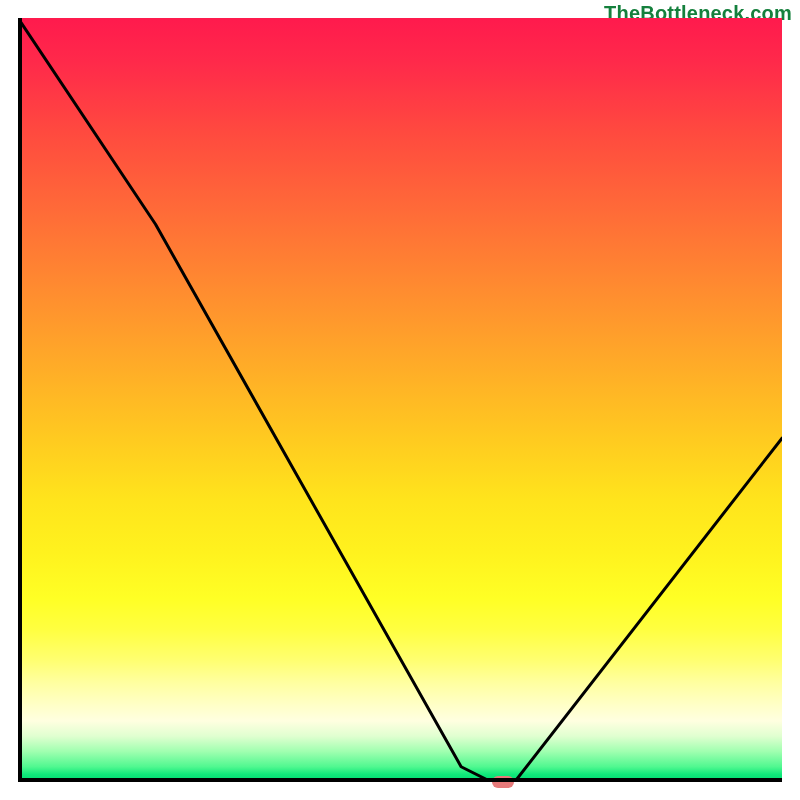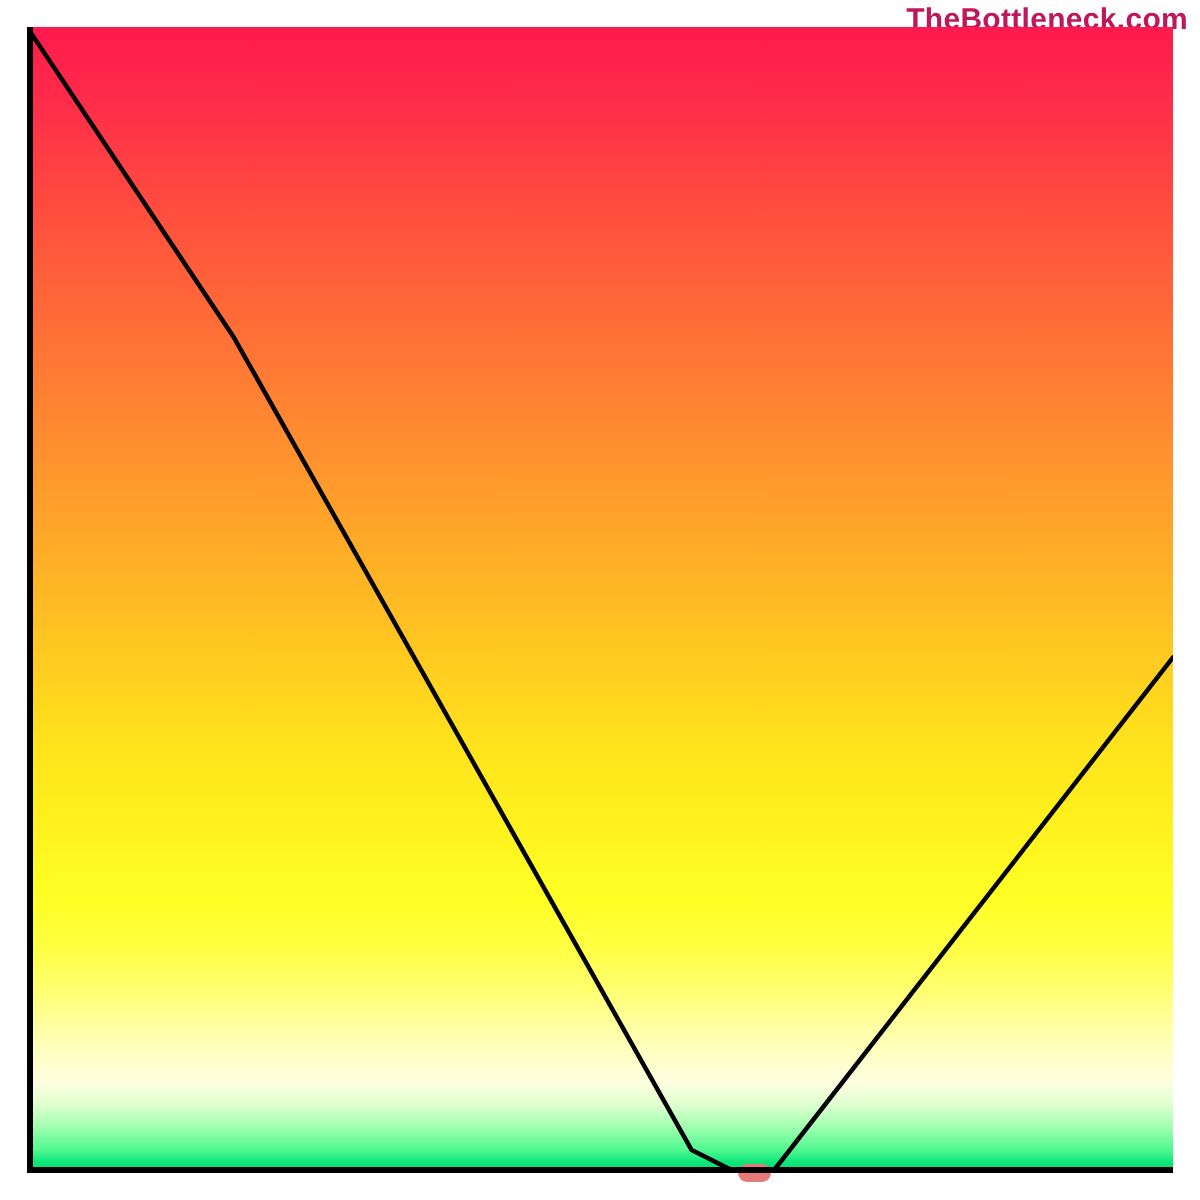--- a/index.html
+++ b/index.html
@@ -81,21 +81,21 @@
     background: #e67a7a;
     border-radius: 10px;
   }
   .watermark {
     position: absolute;
     top: 2px;
     right: 8px;
     font-family: Arial, Helvetica, sans-serif;
     font-size: 20px;
     font-weight: 600;
-    color: #be185d;
+    color: #15803d;
     letter-spacing: 0.2px;
   }
 </style>
 </head>
 <body>
 
 <div class="chart-container">
   <div class="watermark">TheBottleneck.com</div>
 
   <div class="plot-area">

